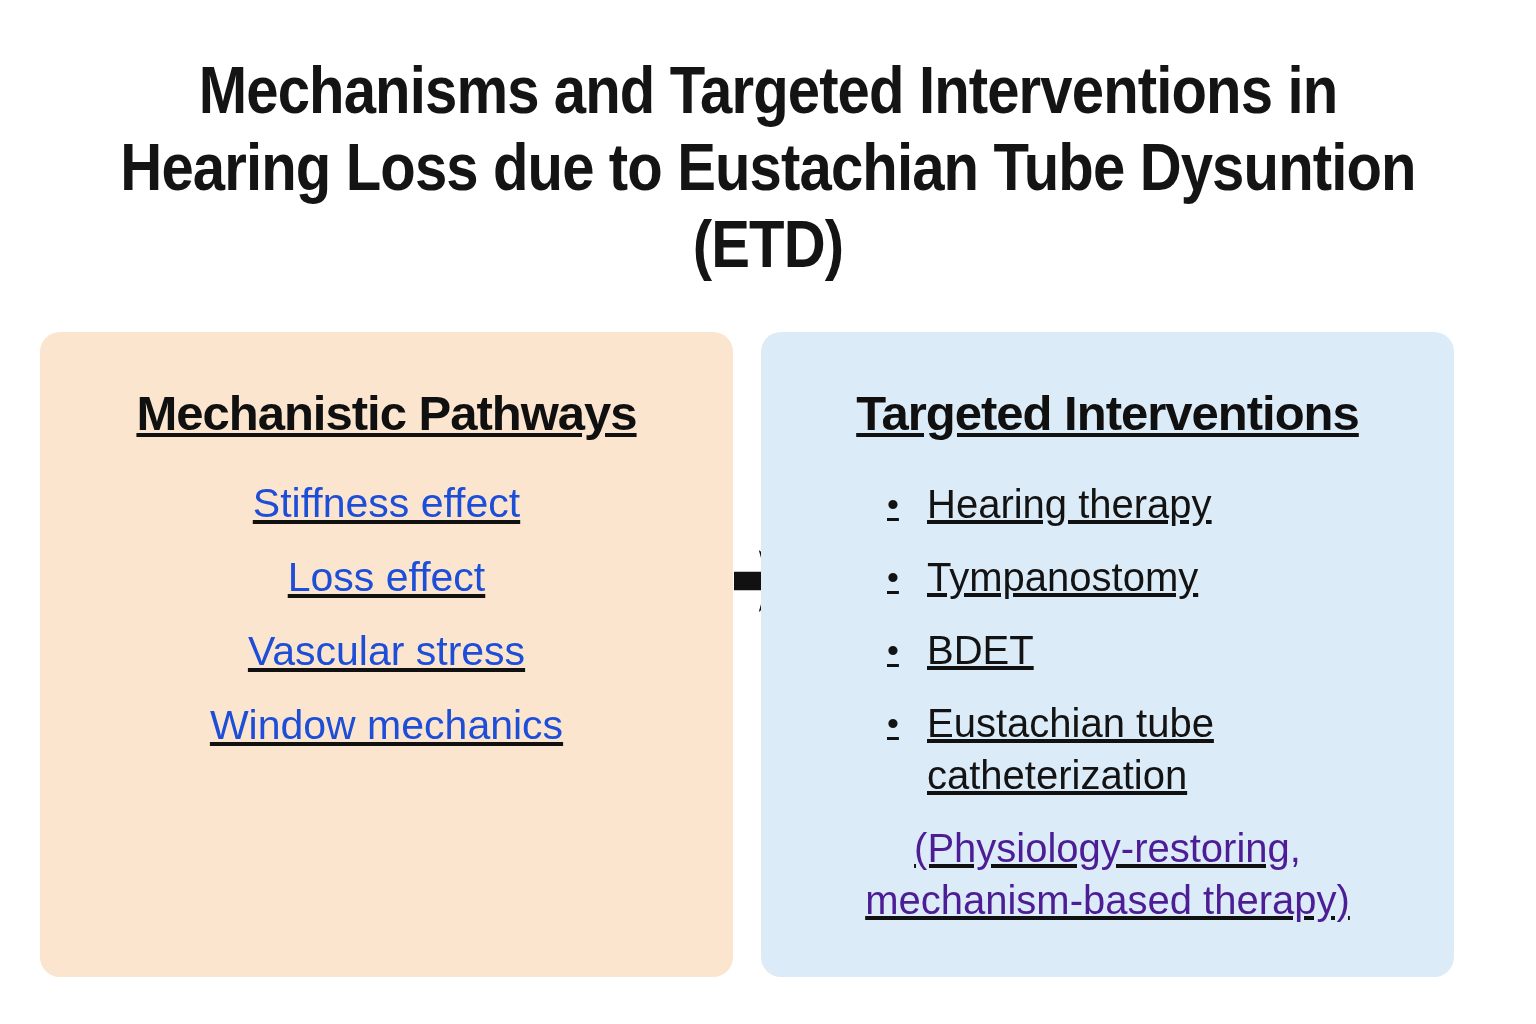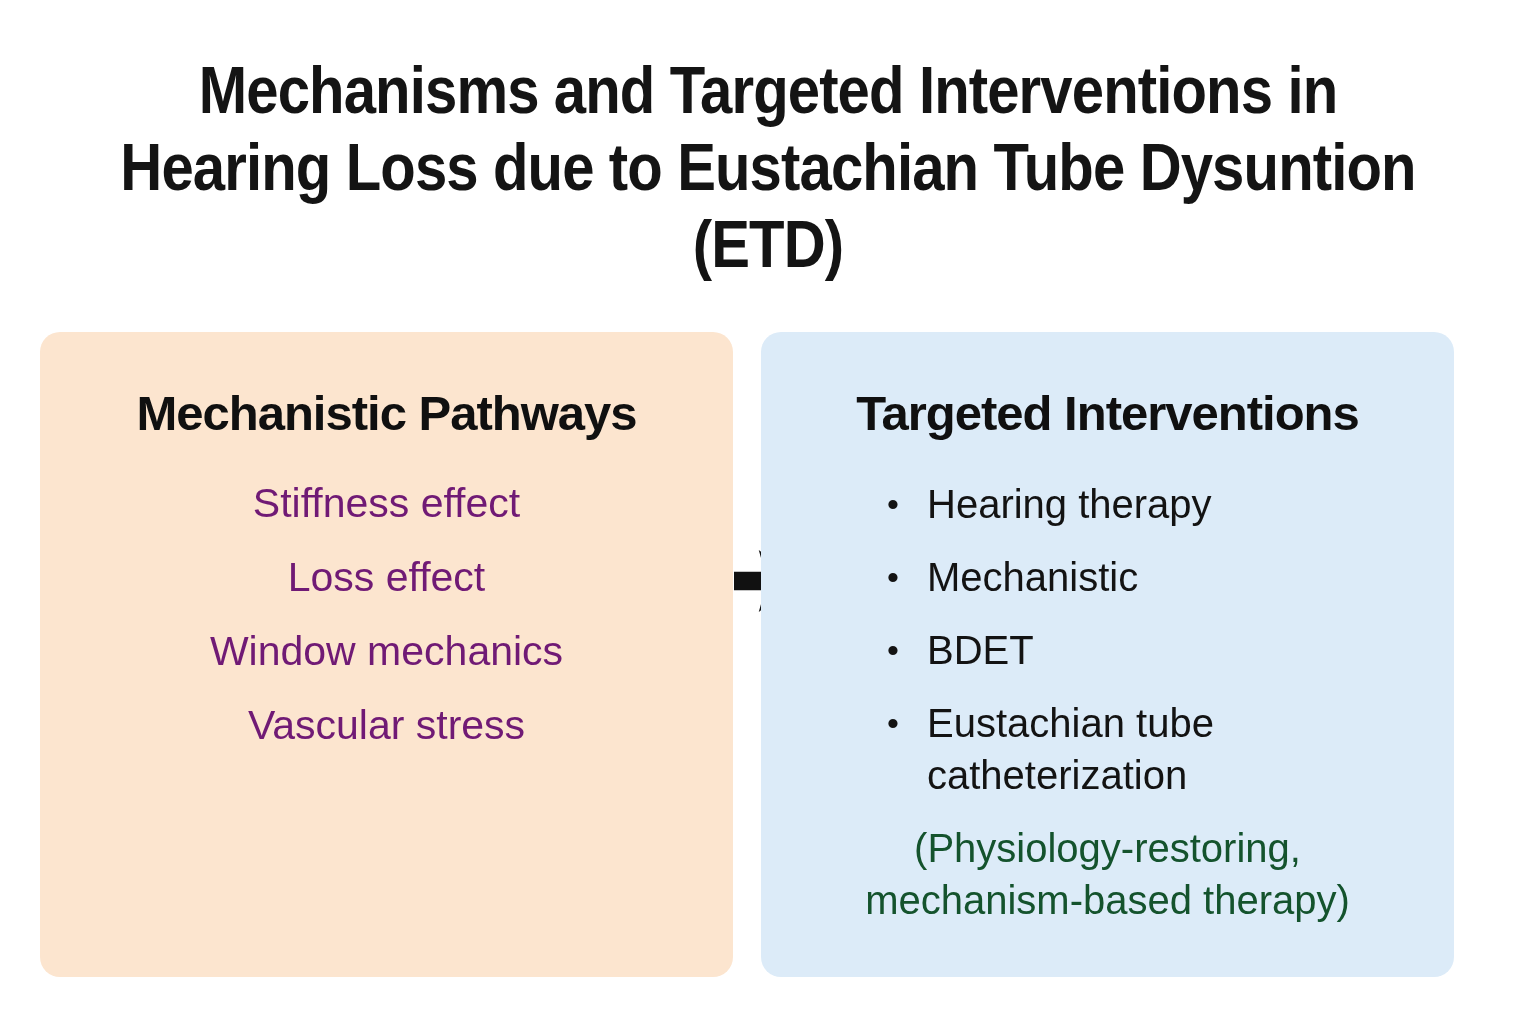--- a/index.html
+++ b/index.html
@@ -37,20 +37,21 @@
   }
 
   
   .box {
     position: absolute;
     top: 332px;
     width: 693px;
     height: 645px;
     border-radius: 20px;
     box-sizing: border-box;
+    text-decoration: underline;
   }
   .box-pathways {
     left: 40px;
     background: #fce5cf;
   }
   .box-interventions {
     left: 761px;
     background: #dcebf8;
   }
   .box-heading {
@@ -64,21 +65,21 @@
   }
 
   
   .pathway-items {
     margin-top: 24px;
   }
   .pathway-item {
     text-align: center;
     font-size: 41px;
     line-height: 74px;
-    color: #701a75;
+    color: #1d4ed8;
   }
 
   
   .intervention-list {
     list-style: none;
     margin: 36px 0 0 0;
     padding: 0 0 0 126px;
   }
   .intervention-item {
     display: flex;
@@ -97,21 +98,21 @@
   }
   .intervention-text {
     max-width: 470px;
   }
   .interventions-note {
     margin: 16px auto 0 auto;
     max-width: 600px;
     text-align: center;
     font-size: 40px;
     line-height: 52px;
-    color: #14532d;
+    color: #4c1d95;
   }
 
   
   .flow-arrow {
     position: absolute;
     left: 734px;
     top: 548px;
     width: 66px;
     height: 66px;
   }
@@ -125,39 +126,39 @@
     <div class="line">Mechanisms and Targeted Interventions in</div>
     <div class="line">Hearing Loss due to Eustachian Tube Dysuntion</div>
     <div class="line">(ETD)</div>
   </div>
 
   <div class="box box-pathways">
     <h2 class="box-heading">Mechanistic Pathways</h2>
     <div class="pathway-items">
       <div class="pathway-item">Stiffness effect</div>
       <div class="pathway-item">Loss effect</div>
+      <div class="pathway-item">Vascular stress</div>
       <div class="pathway-item">Window mechanics</div>
-      <div class="pathway-item">Vascular stress</div>
     </div>
   </div>
 
   <svg class="flow-arrow" viewBox="0 0 64 64" aria-hidden="true">
     <polygon points="0,23 30,23 24,2 64,32 24,62 30,41 0,41" fill="#111111"></polygon>
   </svg>
 
   <div class="box box-interventions">
     <h2 class="box-heading">Targeted Interventions</h2>
     <ul class="intervention-list">
       <li class="intervention-item">
         <span class="bullet">•</span>
         <span class="intervention-text">Hearing therapy</span>
       </li>
       <li class="intervention-item">
         <span class="bullet">•</span>
-        <span class="intervention-text">Mechanistic</span>
+        <span class="intervention-text">Tympanostomy</span>
       </li>
       <li class="intervention-item">
         <span class="bullet">•</span>
         <span class="intervention-text">BDET</span>
       </li>
       <li class="intervention-item">
         <span class="bullet">•</span>
         <span class="intervention-text">Eustachian tube catheterization</span>
       </li>
     </ul>

